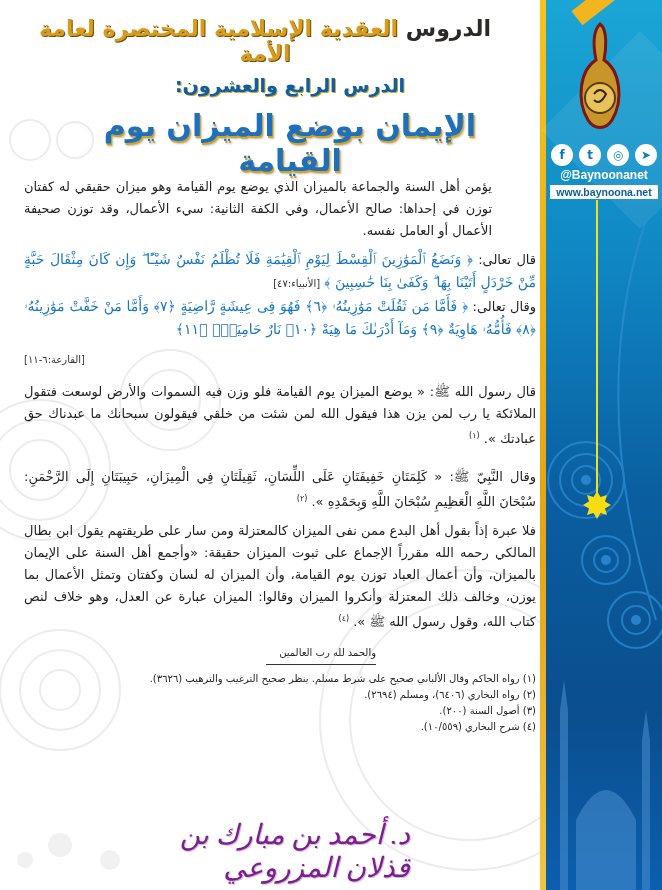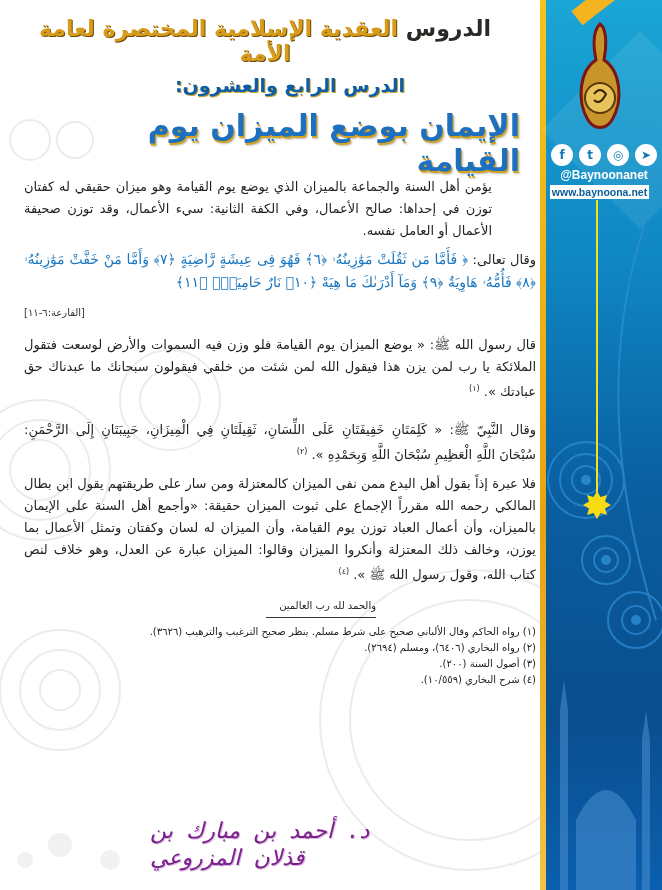--- a/index.html
+++ b/index.html
@@ -15,53 +15,53 @@
     .sidebar .gold-edge { position: absolute; top: 0; left: 0; width: 6px; height: 100%;
       background: linear-gradient(180deg, #f6c21b, #e7a312 60%, #f2c440); }
     .sidebar .diag1 { position: absolute; top: -40px; left: 20px; width: 160px; height: 18px; background: #f2b51f; transform: rotate(-38deg); }
     .sidebar .diag2 { position: absolute; top: 60px; left: 30px; width: 140px; height: 140px; background: rgba(255,255,255,0.08); transform: rotate(45deg); }
     .logo { position: absolute; top: 20px; left: 30px; width: 60px; height: 120px; }
     .social { position: absolute; top: 144px; left: 8px; width: 112px; display: flex; justify-content: space-around; }
     .social .ico { width: 22px; height: 22px; border-radius: 50%; background: #ffffff; color: #0c79b8;
       display: flex; align-items: center; justify-content: center; font-size: 12px; font-weight: bold; font-family: "DejaVu Sans", sans-serif; }
     .handle { position: absolute; top: 168px; left: 8px; width: 112px; text-align: center; color: #ffffff;
       font-size: 12px; font-weight: bold; font-family: "Liberation Sans", sans-serif; }
-    .site { position: absolute; top: 185px; left: 10px; width: 99px; background: #ffffff; color: #0b5d9a;
+    .site { position: absolute; top: 185px; left: 10px; width: 108px; background: #ffffff; color: #0b5d9a;
       font-size: 10.5px; font-weight: bold; text-align: center; padding: 1px 0; font-family: "Liberation Sans", sans-serif; }
     .lantern-chain { position: absolute; top: 200px; left: 56px; width: 2px; height: 300px; background: #f6df1f; }
     .star { position: absolute; top: 490px; left: 42px; width: 30px; height: 30px; }
     .mosque { position: absolute; bottom: 0; left: 6px; width: 116px; height: 220px; }
 
     
     .series-title { position: absolute; top: 16px; left: 10px; width: 510px; text-align: center;
       font-size: 22px; font-weight: bold; direction: rtl; color: #d89c1a;
       text-shadow: 1px 1px 0 #6b4a0e; font-family: "DejaVu Sans", sans-serif; }
     .series-title .dark { color: #2b2a27; text-shadow: none; }
     .lesson-num { position: absolute; top: 74px; left: 90px; width: 400px; text-align: center;
       font-size: 19px; font-weight: bold; direction: rtl; color: #0d5ea6; font-family: "DejaVu Sans", sans-serif;
       text-shadow: 1px 1px 0 #c9a227; }
-    .lesson-title { position: absolute; top: 108px; left: 60px; width: 460px; text-align: right;
+    .lesson-title { position: absolute; top: 108px; left: 60px; width: 460px; text-align: center;
       font-size: 30px; font-weight: bold; direction: rtl; color: #1d6fc0; font-family: "DejaVu Sans", sans-serif;
       text-shadow: 1px 2px 0 #d4a31d, 2px 3px 2px rgba(0,0,0,0.25); }
 
     
     .content { position: absolute; top: 160px; left: 24px; width: 512px; direction: rtl; font-family: "DejaVu Sans", sans-serif; }
     .p { font-size: 13px; line-height: 22px; text-align: justify; color: #1f1f1f; }
     .quran { color: #1976c0; font-family: "DejaVu Serif", serif; font-size: 14px; }
     .ref { font-size: 10px; color: #333; }
     .sup { font-size: 8px; vertical-align: super; }
     .block { margin-bottom: 6px; margin-top: 16px; }
     .indent { padding-right: 44px; }
     .ref-line { text-align: left; font-size: 10px; color: #333; margin-top: 13px; margin-bottom: 4px; }
     .closing { text-align: right; padding-right: 160px; font-size: 10px; margin-top: 14px; }
     .rule { width: 110px; height: 1px; background: #333; margin-right: 160px; margin-top: 6px; margin-bottom: 6px; }
     .footnotes { font-size: 10px; line-height: 16px; color: #222; padding-right: 0; }
 
-    .signature { position: absolute; top: 818px; left: 150px; width: 260px; text-align: left;
-      font-family: Liberation Mono, monospace; font-style: italic; font-size: 22px; color: #7a1f8c; direction: rtl;
+    .signature { position: absolute; top: 818px; left: 150px; width: 260px; text-align: right;
+      font-family: Liberation Serif, serif; font-style: italic; font-size: 28px; color: #7a1f8c; direction: rtl;
       text-shadow: 1px 1px 0 #d9b6e0; }
   </style>
 </head>
 <body>
 
 <svg class="bg-deco" viewBox="0 0 545 890">
   <g fill="none" stroke="#ececec" stroke-width="2">
     <circle cx="40" cy="470" r="30"></circle>
       <circle cx="40" cy="470" r="50"></circle>
       <circle cx="40" cy="470" r="70"></circle>
@@ -85,20 +85,25 @@
 <div class="series-title">
   <span class="dark">الدروس</span>
   <span>العقدية الإسلامية المختصرة لعامة الأمة</span>
 </div>
 <div class="lesson-num">الدرس الرابع والعشرون:</div>
 <div class="lesson-title">الإيمان بوضع الميزان يوم القيامة</div>
 
 <div class="content">
   <p class="p block indent">يؤمن أهل السنة والجماعة بالميزان الذي يوضع يوم القيامة وهو ميزان حقيقي له كفتان توزن في إحداها: صالح الأعمال، وفي الكفة الثانية: سيء الأعمال، وقد توزن صحيفة الأعمال أو العامل نفسه.</p>
 
+  <div class="p">
+    <span>قال تعالى:</span>
+    <span class="quran">﴿ وَنَضَعُ ٱلْمَوَٰزِينَ ٱلْقِسْطَ لِيَوْمِ ٱلْقِيَٰمَةِ فَلَا تُظْلَمُ نَفْسٌ شَيْـًٔا ۖ وَإِن كَانَ مِثْقَالَ حَبَّةٍ مِّنْ خَرْدَلٍ أَتَيْنَا بِهَا ۗ وَكَفَىٰ بِنَا حَٰسِبِينَ ﴾</span>
+    <span class="ref">[الأنبياء:٤٧]</span>
+  </div>
 
   <div class="p">
     <span>وقال تعالى:</span>
     <span class="quran">﴿ فَأَمَّا مَن ثَقُلَتْ مَوَٰزِينُهُۥ ﴿٦﴾ فَهُوَ فِى عِيشَةٍ رَّاضِيَةٍ ﴿٧﴾ وَأَمَّا مَنْ خَفَّتْ مَوَٰزِينُهُۥ ﴿٨﴾ فَأُمُّهُۥ هَاوِيَةٌ ﴿٩﴾ وَمَآ أَدْرَىٰكَ مَا هِيَهْ ﴿١٠﴾ نَارٌ حَامِيَةٌۢ ﴿١١﴾</span>
   </div>
   <div class="ref-line">[القارعة:٦-١١]</div>
 
   <p class="p block">
     <span>قال رسول الله ﷺ: « يوضع الميزان يوم القيامة فلو وزن فيه السموات والأرض لوسعت فتقول الملائكة يا رب لمن يزن هذا فيقول الله لمن شئت من خلقي فيقولون سبحانك ما عبدناك حق عبادتك ».</span>
     <span class="sup">(١)</span>

